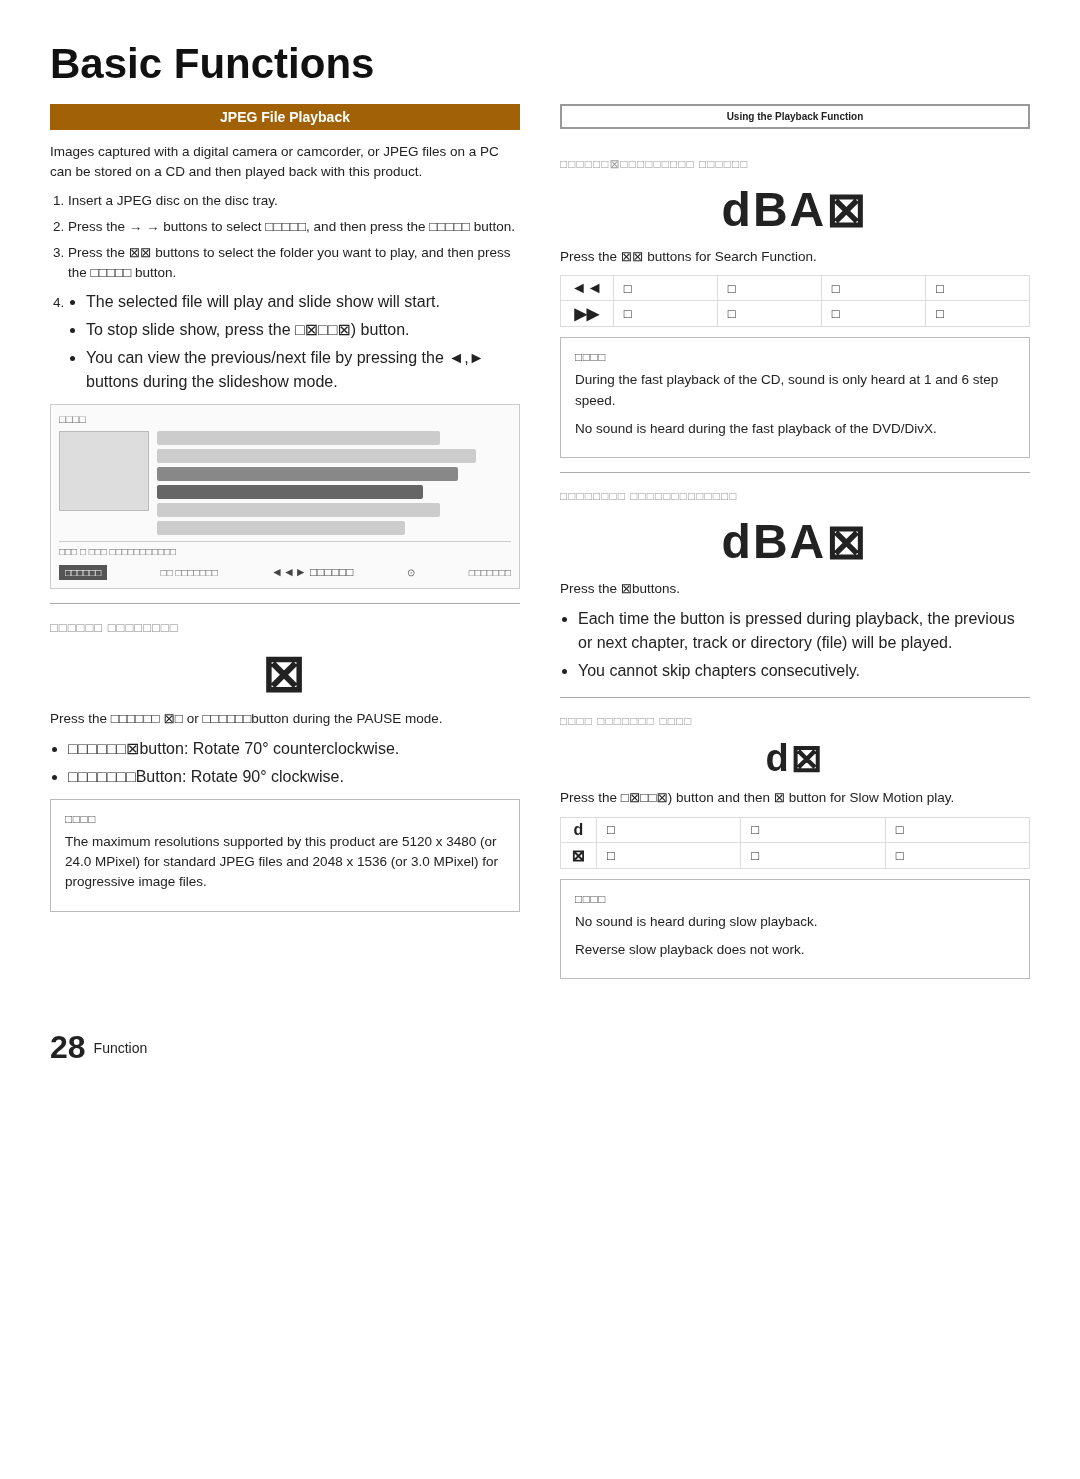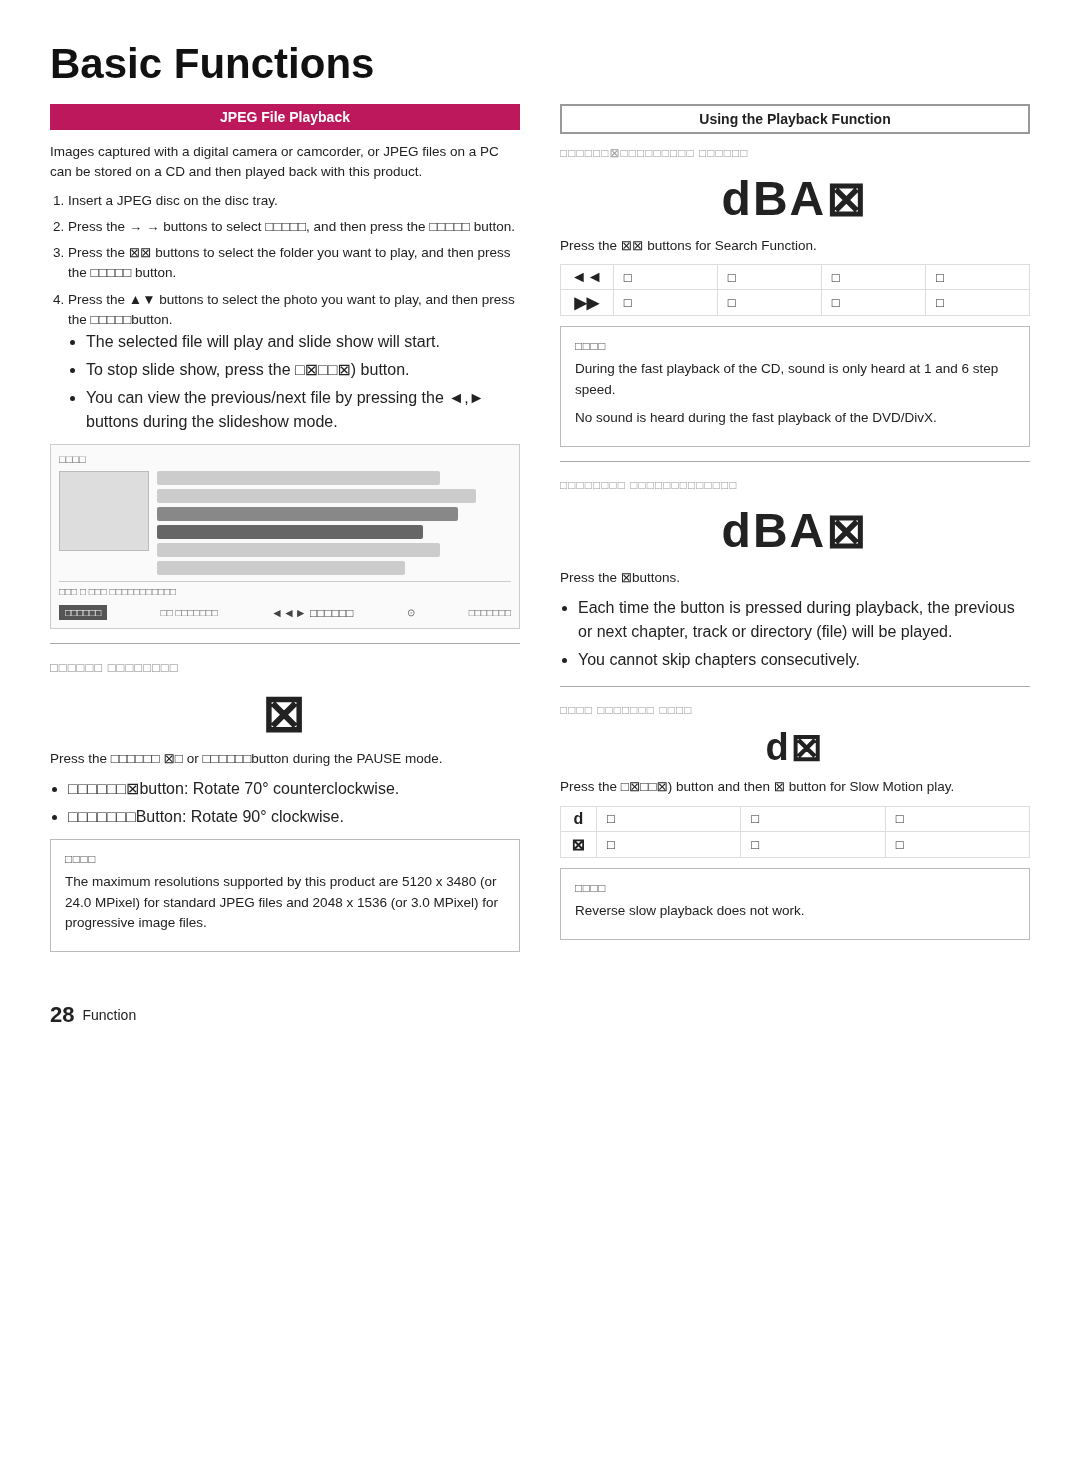--- a/index.html
+++ b/index.html
@@ -25,36 +25,36 @@
     }
     .col-left {
       flex: 1;
       min-width: 0;
     }
     .col-right {
       flex: 1;
       min-width: 0;
     }
     .section-header {
-      background: #be185d;
+      background: #a16207;
       color: #fff;
       font-weight: bold;
       font-size: 14px;
       padding: 5px 12px;
       text-align: center;
       margin-bottom: 12px;
     }
     .section-header-outline {
       border: 2px solid #999;
       color: #222;
       font-weight: bold;
-      font-size: 14px;
+      font-size: 10px;
       padding: 5px 0;
       text-align: center;
-      margin-bottom: 12px;
+      margin-bottom: 28px;
     }
     .section-divider {
       border: none;
       border-top: 1px solid #aaa;
       margin: 14px 0 10px 0;
     }
     p { margin-bottom: 8px; font-size: 13.5px; line-height: 1.5; }
     ol { margin-left: 18px; margin-bottom: 8px; }
     ol li { margin-bottom: 6px; font-size: 13.5px; line-height: 1.5; }
     ul { margin-left: 18px; margin-bottom: 8px; }
@@ -156,21 +156,21 @@
     .sub-section {
       margin-top: 16px;
     }
     .page-bottom {
       margin-top: 40px;
       display: flex;
       align-items: center;
       gap: 8px;
     }
     .page-number {
-      font-size: 22px;
+      font-size: 32px;
       font-weight: bold;
     }
     .page-lang {
       font-size: 14px;
     }
     .section-label-row {
       display: flex;
       gap: 3px;
       margin: 4px 0;
       flex-wrap: wrap;
@@ -186,21 +186,20 @@
   <div class="col-left">
 
     <div>
       <div class="section-header">JPEG File Playback</div>
       <p>Images captured with a digital camera or camcorder, or JPEG files on a PC can be stored on a CD and then played back with this product.</p>
       <ol>
         <li><span>Insert a JPEG disc on the disc tray.</span></li>
         <li><span>Press the → → buttons to select □□□□□, and then press the □□□□□ button.</span></li>
         <li><span>Press the ⊠⊠  buttons to select the folder you want to play, and then press the □□□□□ button.</span></li>
         <li>
-          <span>Press the ▲▼ buttons to select the photo you want to play, and then press the □□□□□button.</span>
           <ul>
             <li><span>The selected file will play and slide show will start.</span></li>
             <li><span>To stop slide show, press the □⊠□□⊠) button.</span></li>
             <li><span>You can view the previous/next file by pressing the ◄,► buttons during the slideshow mode.</span></li>
           </ul>
         </li>
       </ol>
 
       <div class="screen-mockup">
         <div style="font-size:11px;color:#666;margin-bottom:6px;">□□□□</div>
@@ -320,20 +319,21 @@
           <td>⊠</td>
           <td>□</td>
           <td>□</td>
           <td>□</td>
         </tr>
       </tbody>
         </table>
 
       <div class="note-box">
         <div class="note-title">□□□□</div>
+        <p>No sound is heard during slow playback.</p>
         <p>Reverse slow playback does not work.</p>
       </div>
     </div>
 
   </div>
 </div>
 
 <div class="page-bottom">
   <span class="page-number">28</span>
   <span class="page-lang">Function</span>

